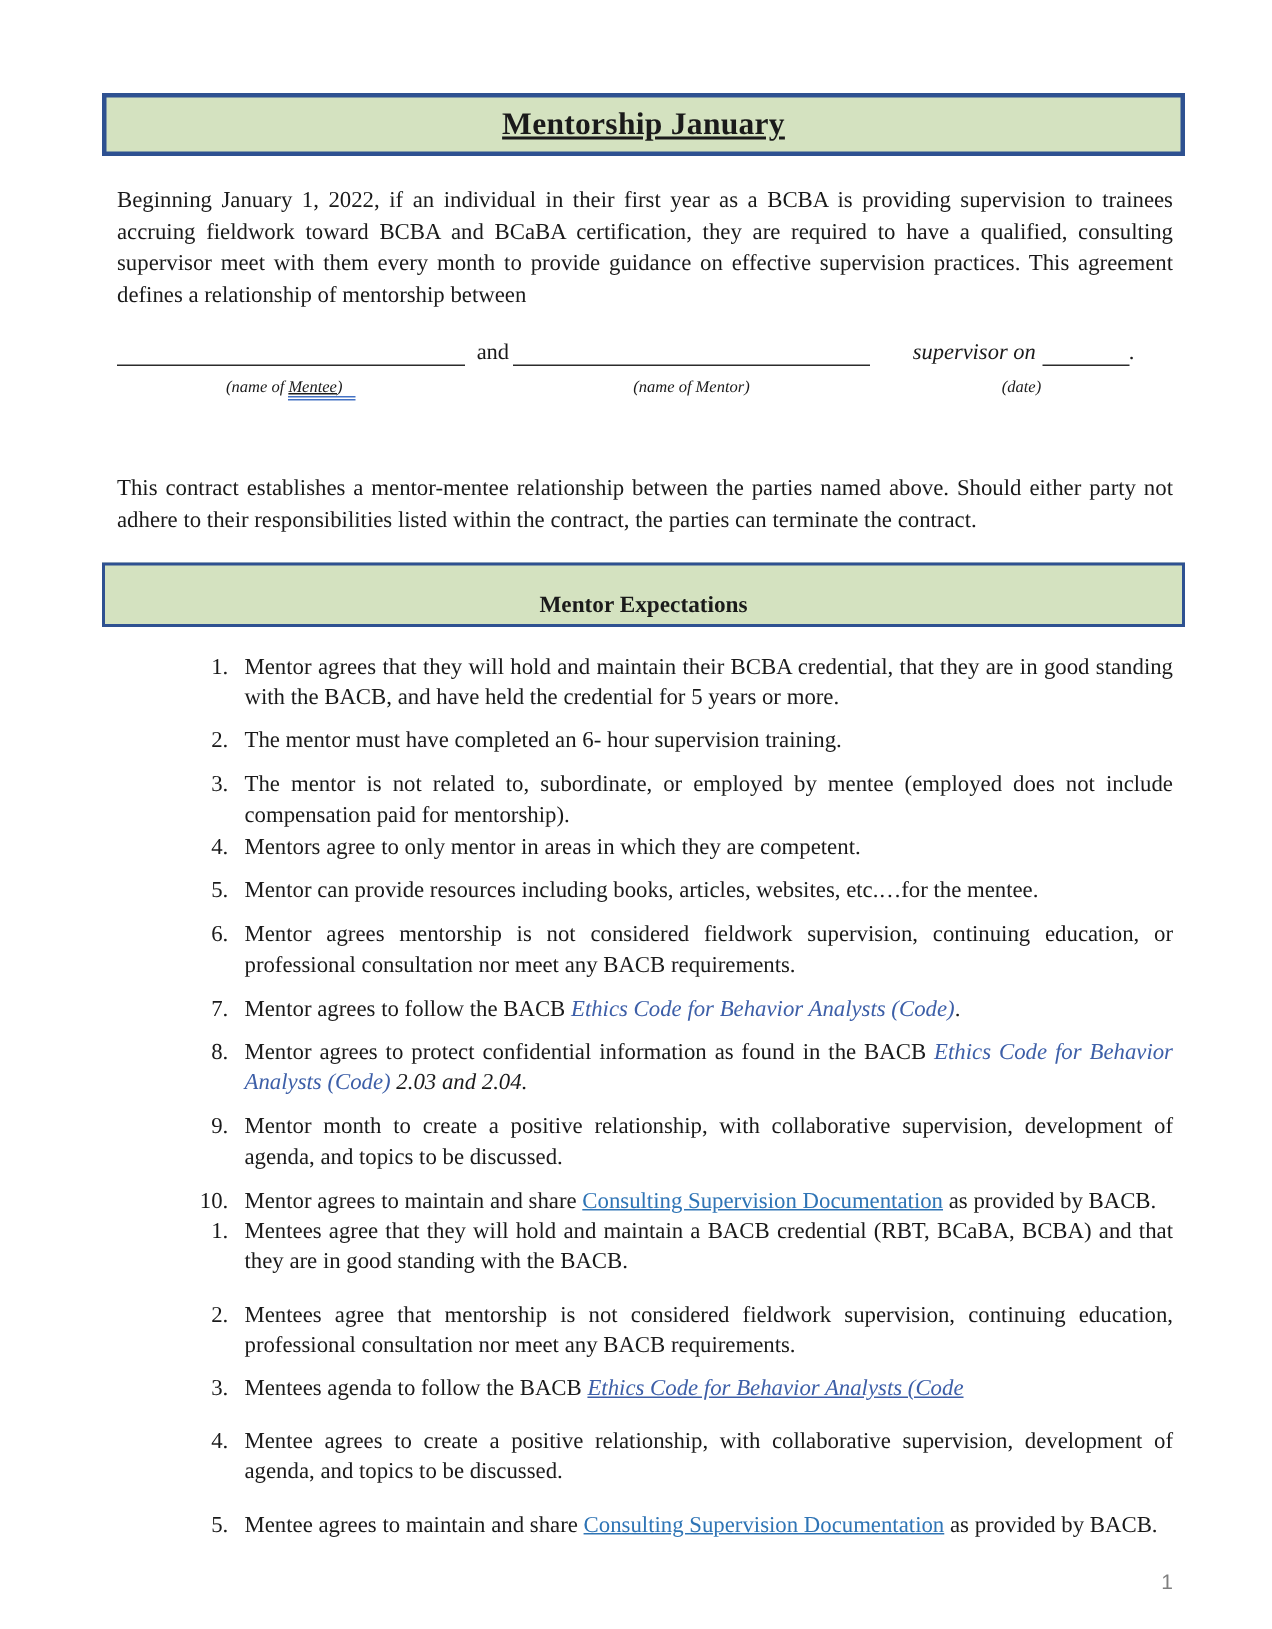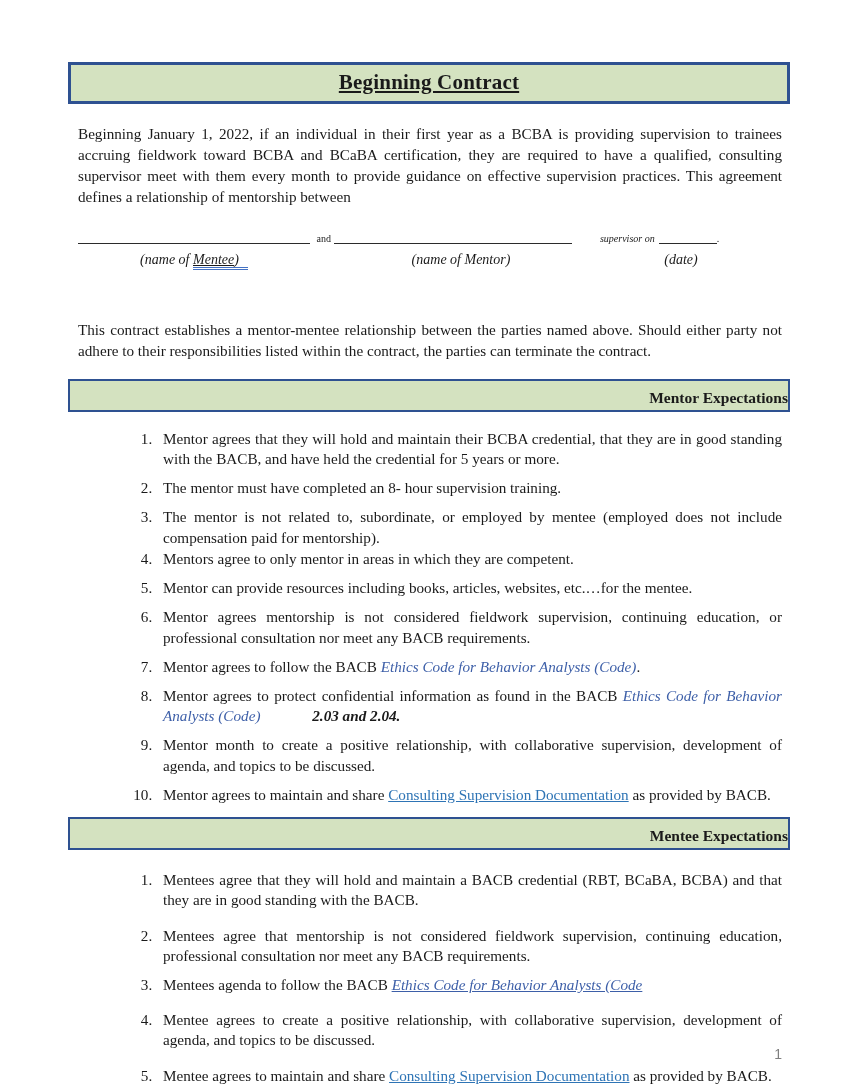--- a/index.html
+++ b/index.html
@@ -24,54 +24,53 @@
     border-width: 3px;
     padding: 5px 0 6px 0;
     margin-bottom: 20px;
   }
   .title-banner .title-text {
     font-size: 21px;
     text-decoration: underline;
     letter-spacing: 0.2px;
   }
   .section-banner {
-    padding: 8px 0 3px 0;
+    padding: 18px 0 3px 0;
     font-size: 15.5px;
-    text-align: right;
   }
   .mentor-banner { margin-top: 17px; margin-bottom: 17px; }
   .mentee-banner { margin-top: 12px; margin-bottom: 20px; }
 
   
   .para {
     font-size: 15.2px;
     line-height: 1.38;
     text-align: justify;
     margin: 0 8px 0 10px;
   }
   .para-intro { margin-bottom: 14px; }
   .para-contract { margin-bottom: 0; margin-top: 33px; }
 
   
   .fill-row {
     display: flex;
     align-items: flex-end;
-    font-size: 10px;
+    font-size: 15px;
     margin: 6px 8px 2px 10px;
     height: 22px;
   }
   .blank { border-bottom: 1.3px solid #2b2b2b; display: inline-block; height: 18px; }
   .blank-mentee { width: 232px; }
   .blank-mentor { width: 238px; }
   .blank-date  { width: 58px; }
   .and-label { padding: 0 3px 0 4px; white-space: pre; }
   .beginning-label { font-style: italic; padding: 0 4px 0 28px; white-space: pre; }
   .labels-row {
     display: flex;
-    font-size: 14px;
+    font-size: 11px;
     font-style: italic;
     margin: 8px 8px 52px 10px;
   }
   .label-cell { text-align: center; }
   .cell-mentee { width: 232px; }
   .cell-gap { width: 32px; }
   .cell-mentor { width: 238px; }
   .cell-date { flex: 1; text-align: center; }
   .mentee-word { text-decoration: underline; }
   .grammar-underline {
@@ -96,39 +95,39 @@
   ol.mentor-list li:nth-child(3) { margin-bottom: 1px; }
   ol.mentor-list li:last-child { margin-bottom: 0; }
   ol.mentee-list li { margin-bottom: 15px; }
   ol.mentee-list li:nth-child(2) { margin-bottom: 9px; }
   ol.mentee-list li:last-child { margin-bottom: 0; }
 
   
   .seg-ethics   { color: var(--ethics-blue, #3d5fa8); font-style: italic; }
   .seg-ethics-u { color: var(--ethics-blue, #3d5fa8); font-style: italic; text-decoration: underline; }
   .seg-doclink  { color: var(--link-blue, #2e74b5); text-decoration: underline; }
-  .seg-boldit   { font-weight: bold; font-style: italic; padding-left: 48px; }
+  .seg-boldit   { font-weight: normal; font-style: italic; }
 
   
   .page-number {
     position: absolute;
     right: 66px;
     top: 1046px;
     font-size: 14px;
     color: var(--pagenum-gray, #7f7f7f);
     font-family: "Liberation Sans", sans-serif;
   }
 </style>
 </head>
 <body>
 
 <div class="page">
 
   <div class="banner title-banner">
-    <span class="title-text">Beginning Contract</span>
+    <span class="title-text">Mentorship January</span>
   </div>
 
   <p class="para para-intro">Beginning January 1, 2022, if an individual in their first year as a BCBA is providing supervision to trainees accruing fieldwork toward BCBA and BCaBA certification, they are required to have a qualified, consulting supervisor meet with them every month to provide guidance on effective supervision practices. This agreement defines a relationship of mentorship between</p>
 
   <div class="fill-row">
     <span class="blank blank-mentee"></span>
     <span class="and-label"> and</span>
     <span class="blank blank-mentor"></span>
     <span class="beginning-label">supervisor on</span>
     <span class="blank blank-date"></span>
@@ -143,34 +142,31 @@
   </div>
 
   <p class="para para-contract">This contract establishes a mentor-mentee relationship between the parties named above. Should either party not adhere to their responsibilities listed within the contract, the parties can terminate the contract.</p>
 
   <div class="banner section-banner mentor-banner">
     <span>Mentor Expectations</span>
   </div>
 
   <ol class="exp-list mentor-list">
       <li><span>Mentor agrees that they will hold and maintain their BCBA credential, that they are in good standing with the BACB, and have held the credential for 5 years or more.</span></li>
-      <li><span>The mentor must have completed an 8- hour supervision training.</span></li>
+      <li><span>The mentor must have completed an 6- hour supervision training.</span></li>
       <li><span>The mentor is not related to, subordinate, or employed by mentee (employed does not include compensation paid for mentorship).</span></li>
       <li><span>Mentors agree to only mentor in areas in which they are competent.</span></li>
       <li><span>Mentor can provide resources including books, articles, websites, etc.…for the mentee.</span></li>
       <li><span>Mentor agrees mentorship is not considered fieldwork supervision, continuing education, or professional consultation nor meet any BACB requirements.</span></li>
       <li><span>Mentor agrees to follow the BACB </span><span class="seg-ethics">Ethics Code for Behavior Analysts (Code)</span><span>.</span></li>
       <li><span>Mentor agrees to protect confidential information as found in the BACB </span><span class="seg-ethics">Ethics Code for Behavior Analysts (Code)</span><span class="seg-boldit"> 2.03 and 2.04.</span></li>
       <li><span>Mentor month to create a positive relationship, with collaborative supervision, development of agenda, and topics to be discussed.</span></li>
       <li><span>Mentor agrees to maintain and share </span><span class="seg-doclink">Consulting Supervision Documentation</span><span> as provided by BACB.</span></li>
     </ol>
 
-  <div class="banner section-banner mentee-banner">
-    <span>Mentee Expectations</span>
-  </div>
 
   <ol class="exp-list mentee-list">
       <li><span>Mentees agree that they will hold and maintain a BACB credential (RBT, BCaBA, BCBA) and that they are in good standing with the BACB.</span></li>
       <li><span>Mentees agree that mentorship is not considered fieldwork supervision, continuing education, professional consultation nor meet any BACB requirements.</span></li>
       <li><span>Mentees agenda to follow the BACB </span><span class="seg-ethics-u">Ethics Code for Behavior Analysts (Code</span></li>
       <li><span>Mentee agrees to create a positive relationship, with collaborative supervision, development of agenda, and topics to be discussed.</span></li>
       <li><span>Mentee agrees to maintain and share </span><span class="seg-doclink">Consulting Supervision Documentation</span><span> as provided by BACB.</span></li>
     </ol>
 
 </div>

